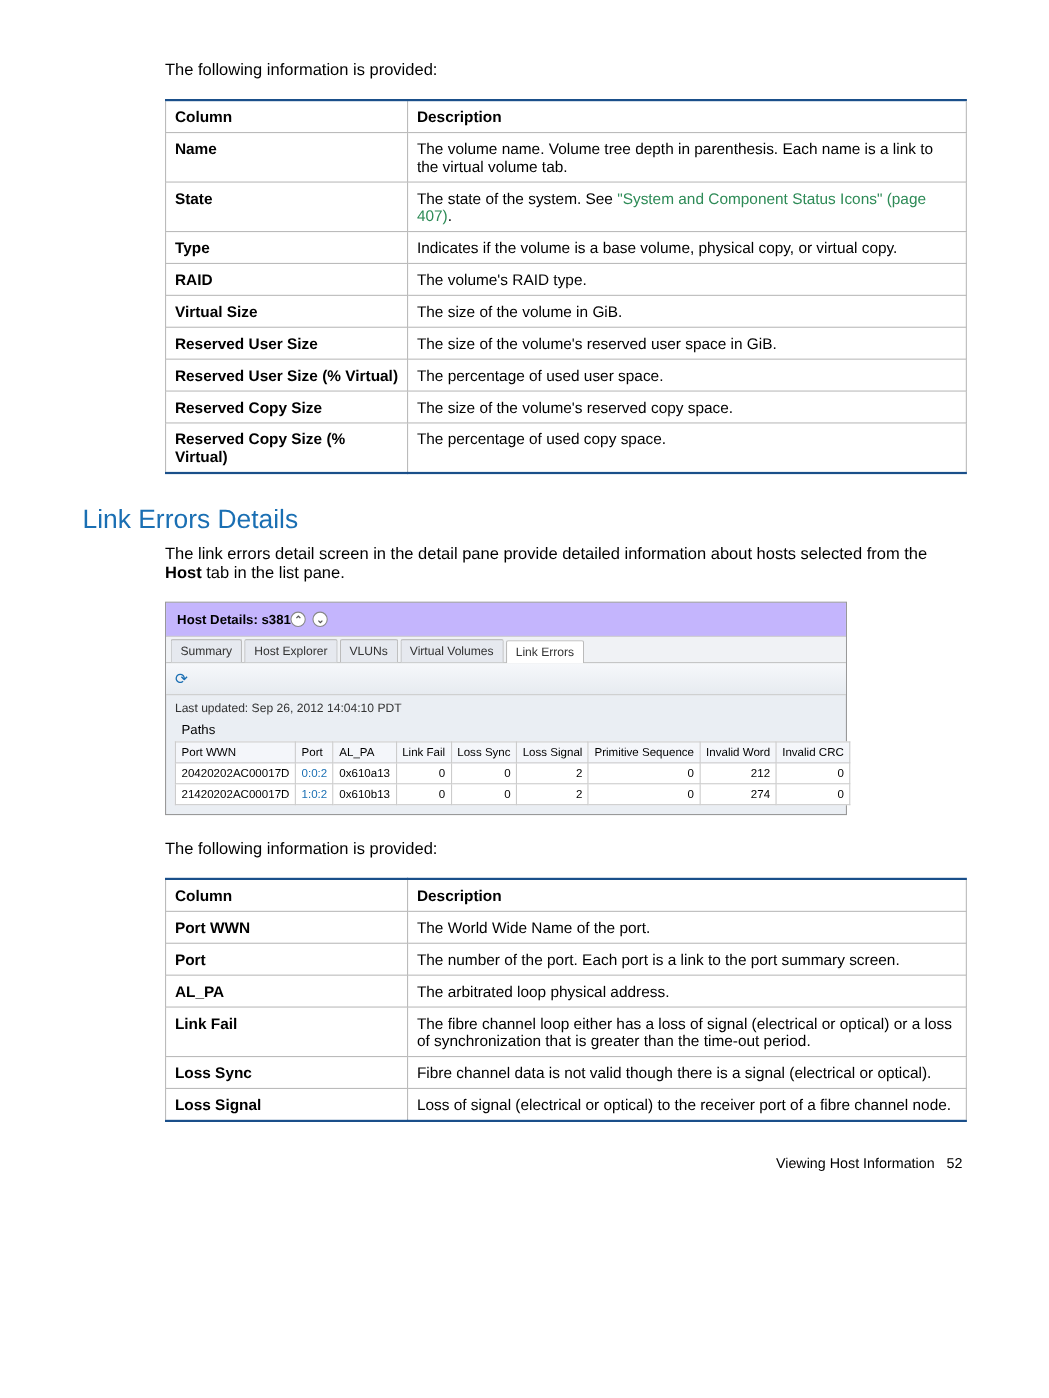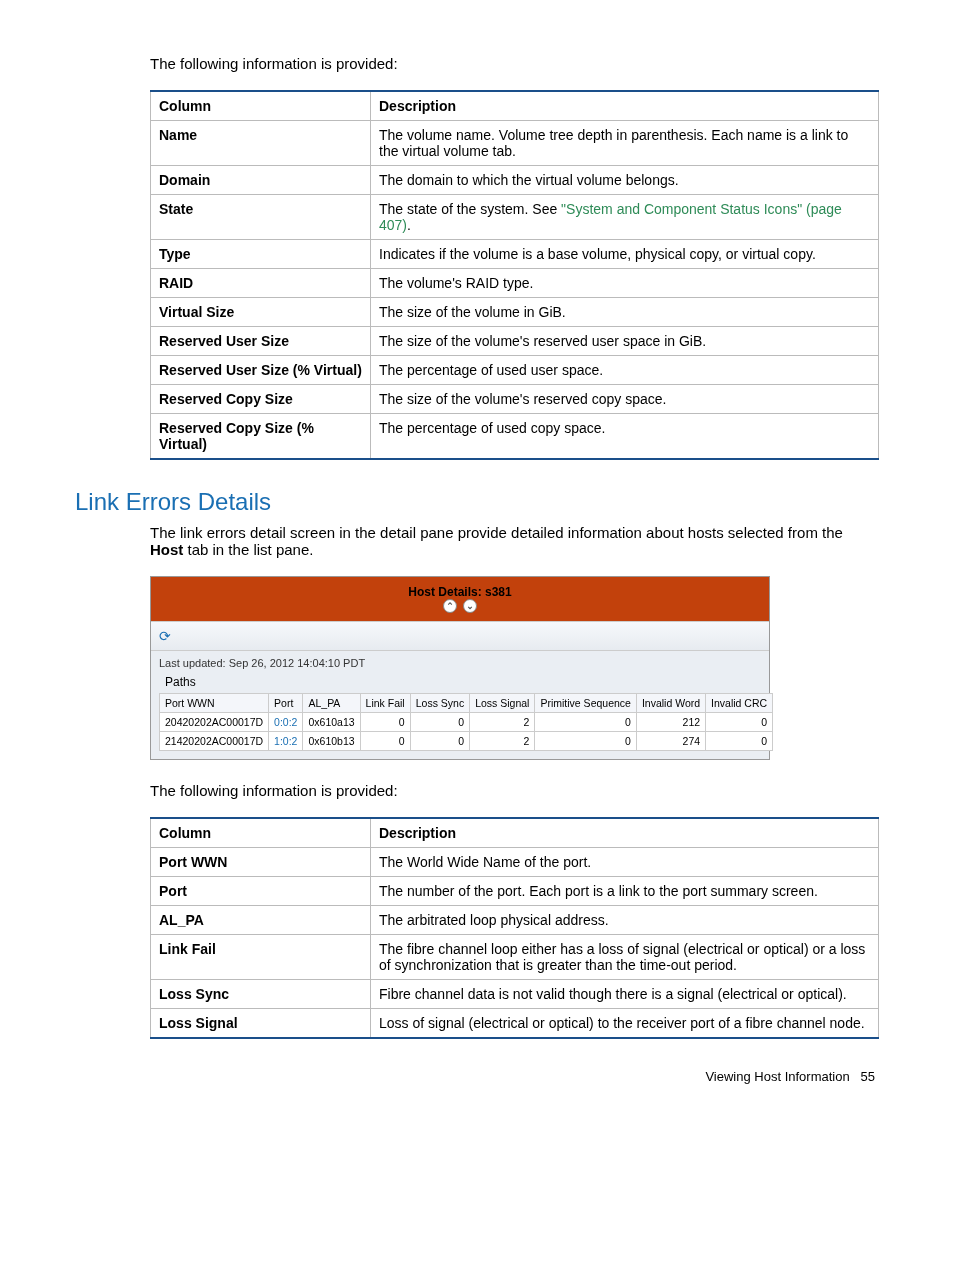--- a/index.html
+++ b/index.html
@@ -61,25 +61,24 @@
     margin: 12px 0 22px 0;
     width: 620px;
     font-family: Verdana, Arial, sans-serif;
     font-size: 11px;
   }
   .panel-header {
     padding: 8px 10px;
     font-weight: bold;
     font-size: 12px;
     display: flex;
-    justify-content: flex-end;
+    justify-content: flex-start;
     align-items: center;
-    background: #c2410c;
+    background: #c4b5fd;
     border-bottom: 1px solid #ccc;
-    flex-direction: column;
   }
   .panel-header-icons { display:flex; gap:6px; }
   .circ-icon {
     width:14px; height:14px; border:1px solid #888; border-radius:50%;
     display:inline-flex; align-items:center; justify-content:center;
     font-size:9px; background:#fff; color:#555;
   }
   .tabs {
     display: flex;
     border-bottom: 1px solid #bbb;
@@ -162,24 +161,20 @@
           <th>Column</th>
           <th>Description</th>
         </tr>
       </thead>
       <tbody id="table1-body">
           <tr>
             <td class="col-name">Name</td>
             <td>The volume name. Volume tree depth in parenthesis. Each name is a link to the virtual volume tab.</td>
           </tr>
           <tr>
-            <td class="col-name">Domain</td>
-            <td>The domain to which the virtual volume belongs.</td>
-          </tr>
-          <tr>
             <td class="col-name">State</td>
             <td><span>The state of the system. See </span><span class="link-green">"System and Component Status Icons" (page 407)</span><span>.</span></td>
           </tr>
           <tr>
             <td class="col-name">Type</td>
             <td>Indicates if the volume is a base volume, physical copy, or virtual copy.</td>
           </tr>
           <tr>
             <td class="col-name">RAID</td>
             <td>The volume's RAID type.</td>
@@ -216,20 +211,27 @@
     </div>
 
     <div class="panel">
       <div class="panel-header">
         <span>Host Details: s381</span>
         <span class="panel-header-icons">
           <span class="circ-icon">⌃</span>
           <span class="circ-icon">⌄</span>
         </span>
       </div>
+      <div class="tabs" id="panel-tabs">
+          <div class="tab">Summary</div>
+          <div class="tab">Host Explorer</div>
+          <div class="tab">VLUNs</div>
+          <div class="tab">Virtual Volumes</div>
+          <div class="tab sel">Link Errors</div>
+        </div>
       <div class="toolbar">
         <span class="refresh-icon">⟳</span>
       </div>
       <div class="updated">Last updated: Sep 26, 2012 14:04:10 PDT</div>
       <div class="paths-label">Paths</div>
       <table class="data-table">
         <thead>
             <tr id="paths-head">
               <th>Port WWN</th>
               <th>Port</th>
@@ -301,16 +303,16 @@
           </tr>
           <tr>
             <td class="col-name">Loss Signal</td>
             <td>Loss of signal (electrical or optical) to the receiver port of a fibre channel node.</td>
           </tr>
         </tbody>
     </table>
   </div>
 
   <div class="footer">
-    <span>Viewing Host Information</span>&nbsp;&nbsp;&nbsp;<span>55</span>
+    <span>Viewing Host Information</span>&nbsp;&nbsp;&nbsp;<span>52</span>
   </div>
 
 </div>
 
 </body></html>

